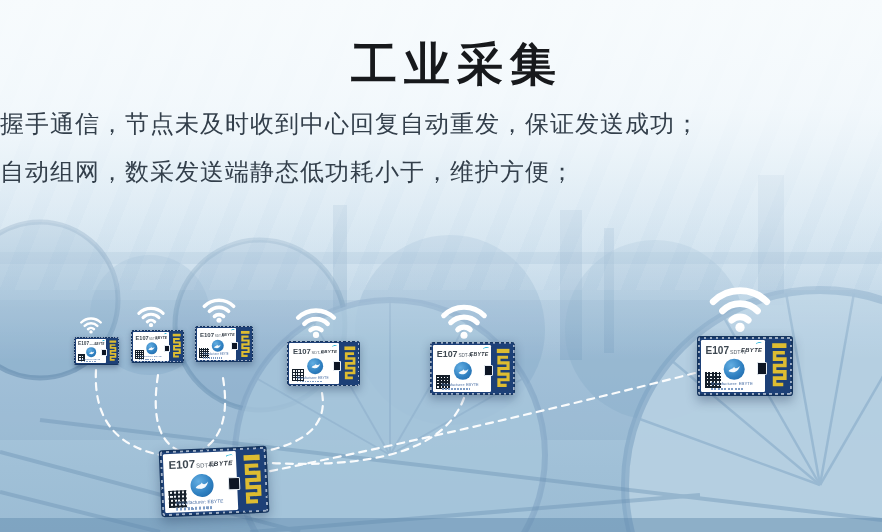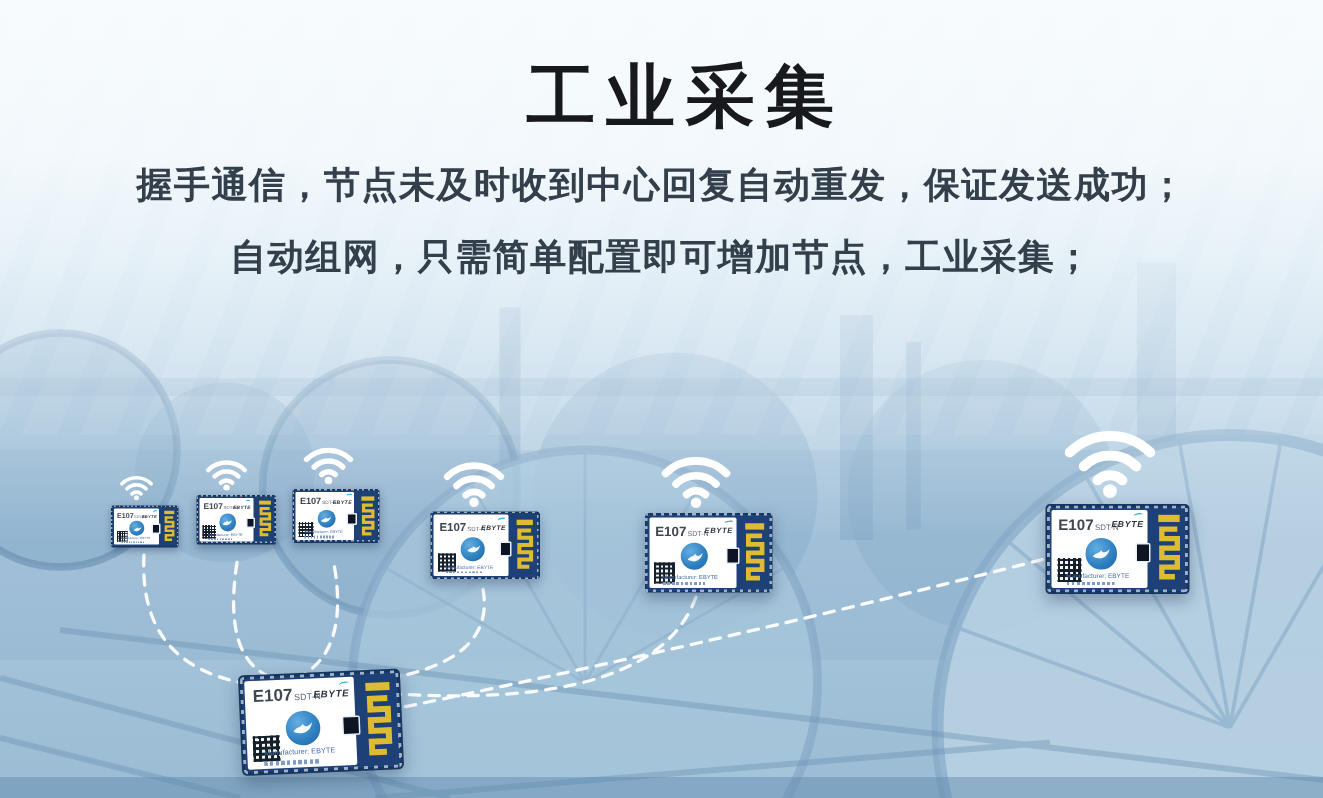--- a/index.html
+++ b/index.html
@@ -7,22 +7,22 @@
          background:linear-gradient(180deg,#f4f9fc 0%,#e3eef6 16%,#c6dbea 42%,#abc8dd 68%,#a0c0d7 88%,#9bbcd4 100%);}
   .bg-art{position:absolute;inset:0;z-index:1;}
   .ceiling{position:absolute;left:0;top:0;right:0;height:290px;z-index:1;opacity:.35;
            background:repeating-linear-gradient(112deg,rgba(171,197,220,.35) 0 14px,rgba(255,255,255,.22) 14px 36px);}
   .bg-fade{position:absolute;inset:0;z-index:2;background:linear-gradient(180deg,
            rgba(247,251,253,.97) 0px,rgba(245,250,253,.88) 105px,rgba(238,246,251,.62) 190px,
            rgba(232,242,249,.25) 285px,rgba(232,242,249,0) 360px);}
   
   .title{position:absolute;top:18px;left:0;width:100%;margin:16px;text-align:center;z-index:5;
          font-size:46px;font-weight:700;letter-spacing:7px;color:#17191c;}
-  .desc{position:absolute;top:100px;left:0;width:100%;text-align:center;z-index:5;
-        font-size:24px;line-height:48px;color:#333f4b;letter-spacing:1px;font-weight:bold;}
+  .desc{position:absolute;top:100px;left:0;width:100%;text-align:left;z-index:5;
+        font-size:24px;line-height:48px;color:#333f4b;letter-spacing:1px;}
   .desc p{margin:0;}
   
   .links{position:absolute;inset:0;z-index:3;}
   
   .node{position:absolute;z-index:4;}
   .wifi{position:absolute;bottom:calc(100% + 3px);left:10%;}
   .module{position:relative;display:flex;width:10em;height:6.2em;box-sizing:border-box;
           background:#1d4077;border:0.22em solid #16355f;border-radius:0.32em;
           box-shadow:0 0.45em 1.1em rgba(22,44,76,.35);}
   .module::before{content:"";position:absolute;inset:-0.12em;pointer-events:none;opacity:.75;border-radius:0.3em;
@@ -104,21 +104,21 @@
       </g>
       <rect x="0" y="518" width="882" height="14" fill="#5e87ab" opacity=".45"></rect>
     </g>
   </svg>
   <div class="ceiling"></div>
   <div class="bg-fade"></div>
 
   <h1 class="title">工业采集</h1>
   <div class="desc">
     <p>握手通信，节点未及时收到中心回复自动重发，保证发送成功；</p>
-    <p>自动组网，只需简单配置即可增加节点，工业采集；</p>
+    <p>自动组网，数采发送端静态低功耗小于，维护方便；</p>
   </div>
 
   <svg class="links" viewBox="0 0 882 532" aria-hidden="true">
     <g fill="none" stroke="#ffffff" stroke-width="2.2" stroke-dasharray="7 6" stroke-linecap="round" opacity=".95">
       <path d="M96 370 Q92 444 166 456"></path>
       <path d="M158 375 Q148 440 182 452"></path>
       <path d="M223 378 Q232 432 202 450"></path>
       <path d="M322 393 Q332 448 230 456"></path>
       <path d="M464 398 Q436 475 254 462"></path>
       <path d="M695 373 Q480 428 266 472"></path>

